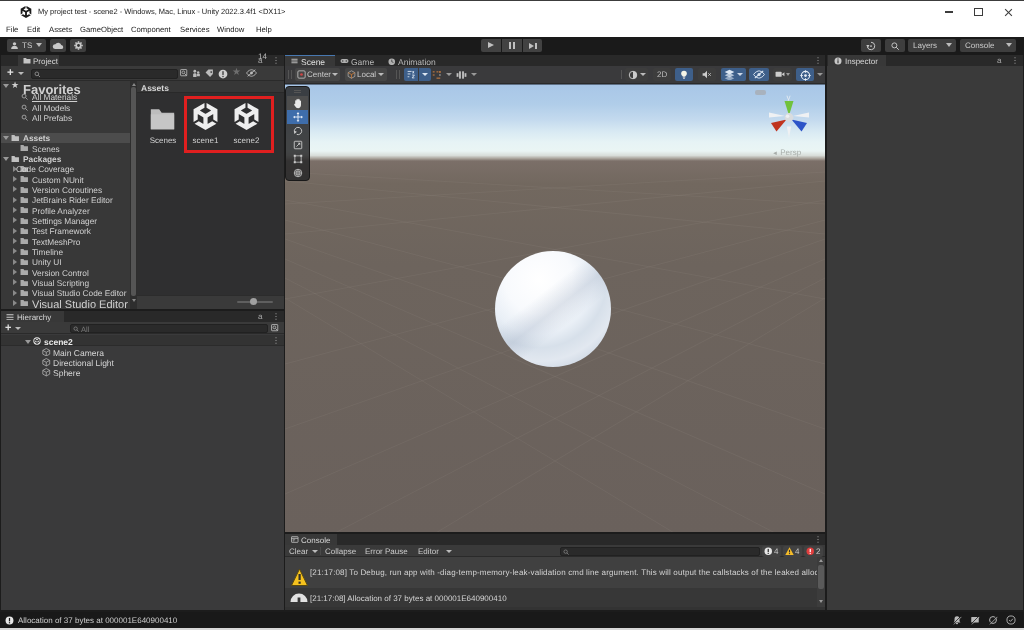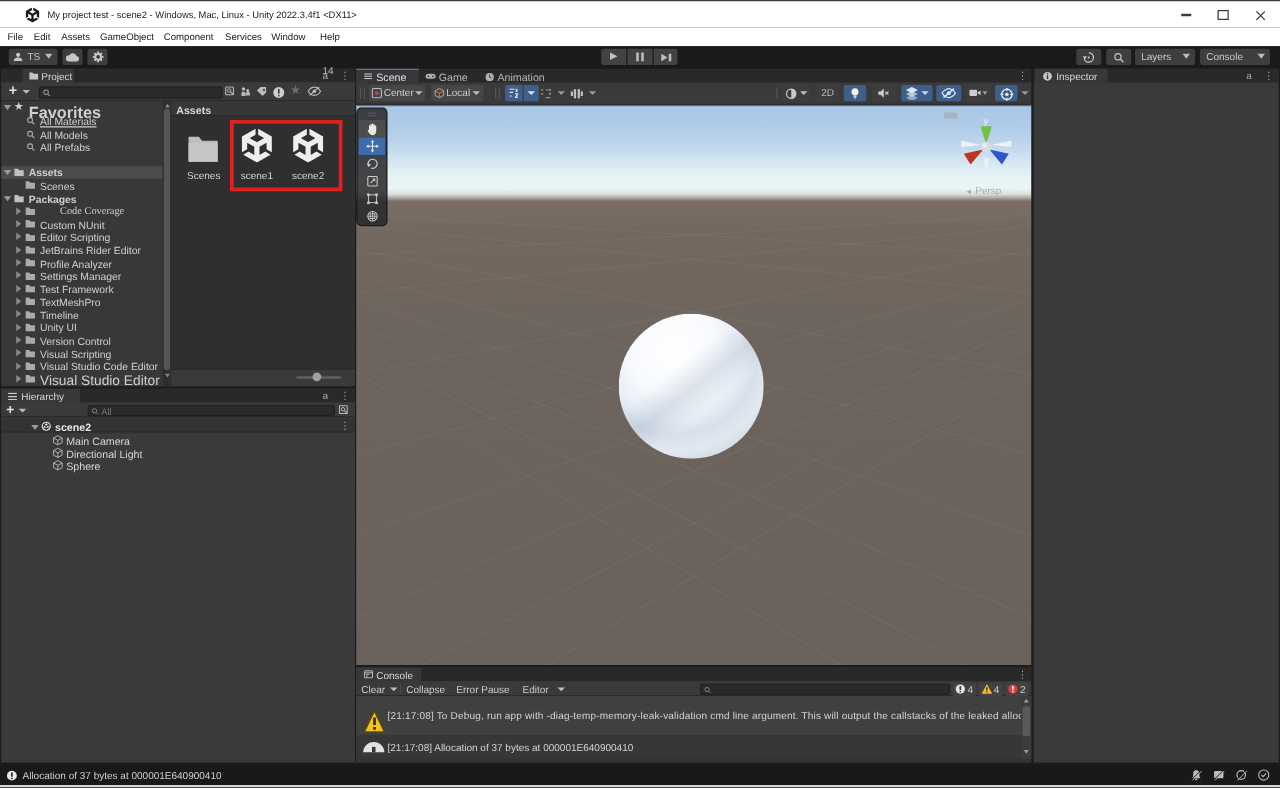--- a/index.html
+++ b/index.html
@@ -176,31 +176,31 @@
     <div class="txt" style="left:32px;top:143.5px;font-size:8.3px;color:#d0d0d0;">Scenes</div>
     <div class="abs" style="left:3px;top:156.5px;width:0;height:0;border-left:3.2px solid transparent;border-right:3.2px solid transparent;border-top:4px solid #999;"></div>
     <svg class="ic" style="left:11px;top:154.5px;" width="8.5" height="7.5" viewBox="0 0 16 14">
       <path d="M1 2 L6.5 2 L8 4 L15 4 L15 13 L1 13 Z" fill="#c0c0c0"></path>
     </svg>
     <div class="txt" style="left:23px;top:153.8px;font-size:8.3px;color:#d0d0d0;font-weight:bold;">Packages</div>
     <div class="abs" style="left:13px;top:165.5px;width:0;height:0;border-top:3.2px solid transparent;border-bottom:3.2px solid transparent;border-left:4px solid #8a8a8a;"></div>
     <svg class="ic" style="left:20px;top:164.89999999999998px;" width="8.5" height="7.5" viewBox="0 0 16 14">
       <path d="M1 2 L6.5 2 L8 4 L15 4 L15 13 L1 13 Z" fill="#aaaaaa"></path>
     </svg>
-    <div class="txt" style="left:48px;top:164.2px;font-size:8.3px;color:#d0d0d0;font-family:Liberation Serif, serif;">Code Coverage</div>
+    <div class="txt" style="left:16px;top:164.2px;font-size:8.3px;color:#d0d0d0;">Code Coverage</div>
     <div class="abs" style="left:13px;top:175.8px;width:0;height:0;border-top:3.2px solid transparent;border-bottom:3.2px solid transparent;border-left:4px solid #8a8a8a;"></div>
     <svg class="ic" style="left:20px;top:175.2px;" width="8.5" height="7.5" viewBox="0 0 16 14">
       <path d="M1 2 L6.5 2 L8 4 L15 4 L15 13 L1 13 Z" fill="#aaaaaa"></path>
     </svg>
     <div class="txt" style="left:32px;top:174.5px;font-size:8.3px;color:#d0d0d0;">Custom NUnit</div>
     <div class="abs" style="left:13px;top:186.20000000000002px;width:0;height:0;border-top:3.2px solid transparent;border-bottom:3.2px solid transparent;border-left:4px solid #8a8a8a;"></div>
     <svg class="ic" style="left:20px;top:185.6px;" width="8.5" height="7.5" viewBox="0 0 16 14">
       <path d="M1 2 L6.5 2 L8 4 L15 4 L15 13 L1 13 Z" fill="#aaaaaa"></path>
     </svg>
-    <div class="txt" style="left:32px;top:184.9px;font-size:8.3px;color:#d0d0d0;">Editor Scripting</div>
+    <div class="txt" style="left:32px;top:184.9px;font-size:8.3px;color:#d0d0d0;">Version Coroutines</div>
     <div class="abs" style="left:13px;top:196.5px;width:0;height:0;border-top:3.2px solid transparent;border-bottom:3.2px solid transparent;border-left:4px solid #8a8a8a;"></div>
     <svg class="ic" style="left:20px;top:195.89999999999998px;" width="8.5" height="7.5" viewBox="0 0 16 14">
       <path d="M1 2 L6.5 2 L8 4 L15 4 L15 13 L1 13 Z" fill="#aaaaaa"></path>
     </svg>
     <div class="txt" style="left:32px;top:195.2px;font-size:8.3px;color:#d0d0d0;">JetBrains Rider Editor</div>
     <div class="abs" style="left:13px;top:206.8px;width:0;height:0;border-top:3.2px solid transparent;border-bottom:3.2px solid transparent;border-left:4px solid #8a8a8a;"></div>
     <svg class="ic" style="left:20px;top:206.2px;" width="8.5" height="7.5" viewBox="0 0 16 14">
       <path d="M1 2 L6.5 2 L8 4 L15 4 L15 13 L1 13 Z" fill="#aaaaaa"></path>
     </svg>
     <div class="txt" style="left:32px;top:205.5px;font-size:8.3px;color:#d0d0d0;">Profile Analyzer</div>

